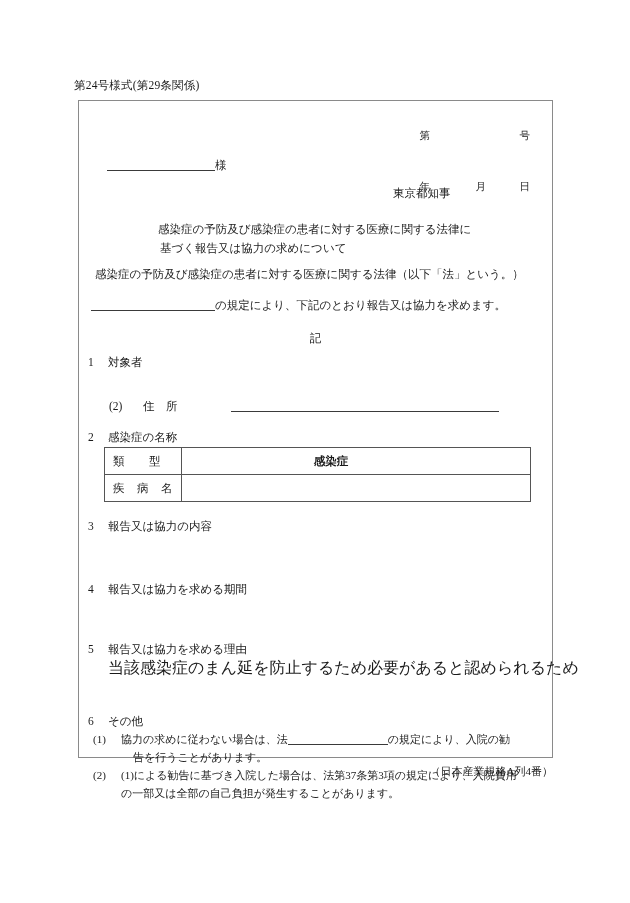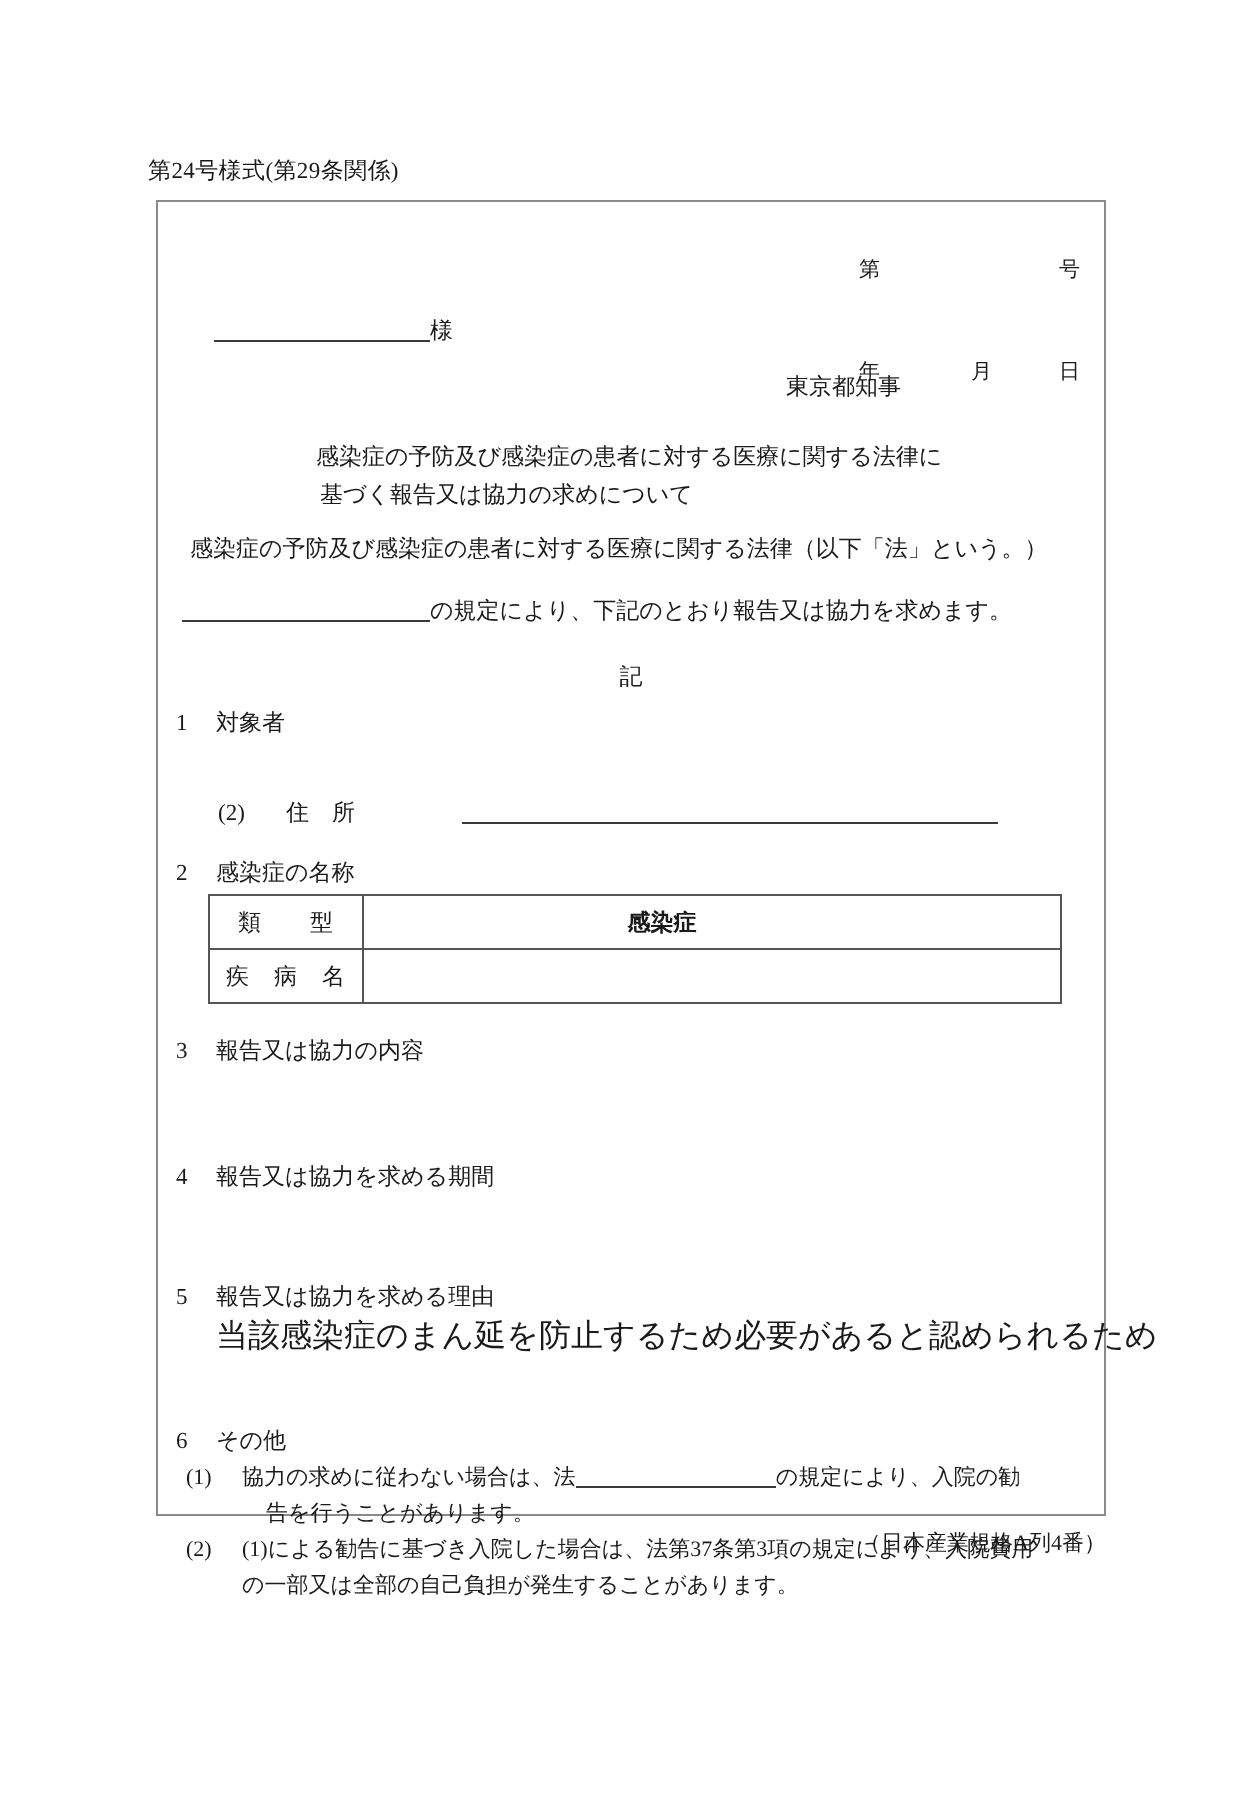--- a/index.html
+++ b/index.html
@@ -42,21 +42,21 @@
     box-sizing: border-box;
   }
   .frame-inner {
     position: relative;
     width: 100%;
     height: 100%;
   }
   
   .doc-head {
     position: absolute;
-    right: 12px;
+    right: 22px;
     top: 9px;
     font-size: 10.5px;
     line-height: 17px;
     text-align: left;
   }
   .doc-head .row {
     display: block;
     white-space: pre;
   }
   .doc-head .c1 { display: inline-block; width: 56px; }
@@ -174,21 +174,21 @@
     font-size: 11.5px;
   }
   .disease-table td {
     border: 1px solid #555;
     height: 27px;
     padding: 0 8px;
     box-sizing: border-box;
   }
   .disease-table td.key {
     width: 70px;
-    text-align: center;
+    text-align: left;
     letter-spacing: 0.5px;
     white-space: nowrap;
   }
   .disease-table td.val {
     text-align: center;
     padding-right: 58px;
     font-weight: bold;
   }
   
   .reason-body {

